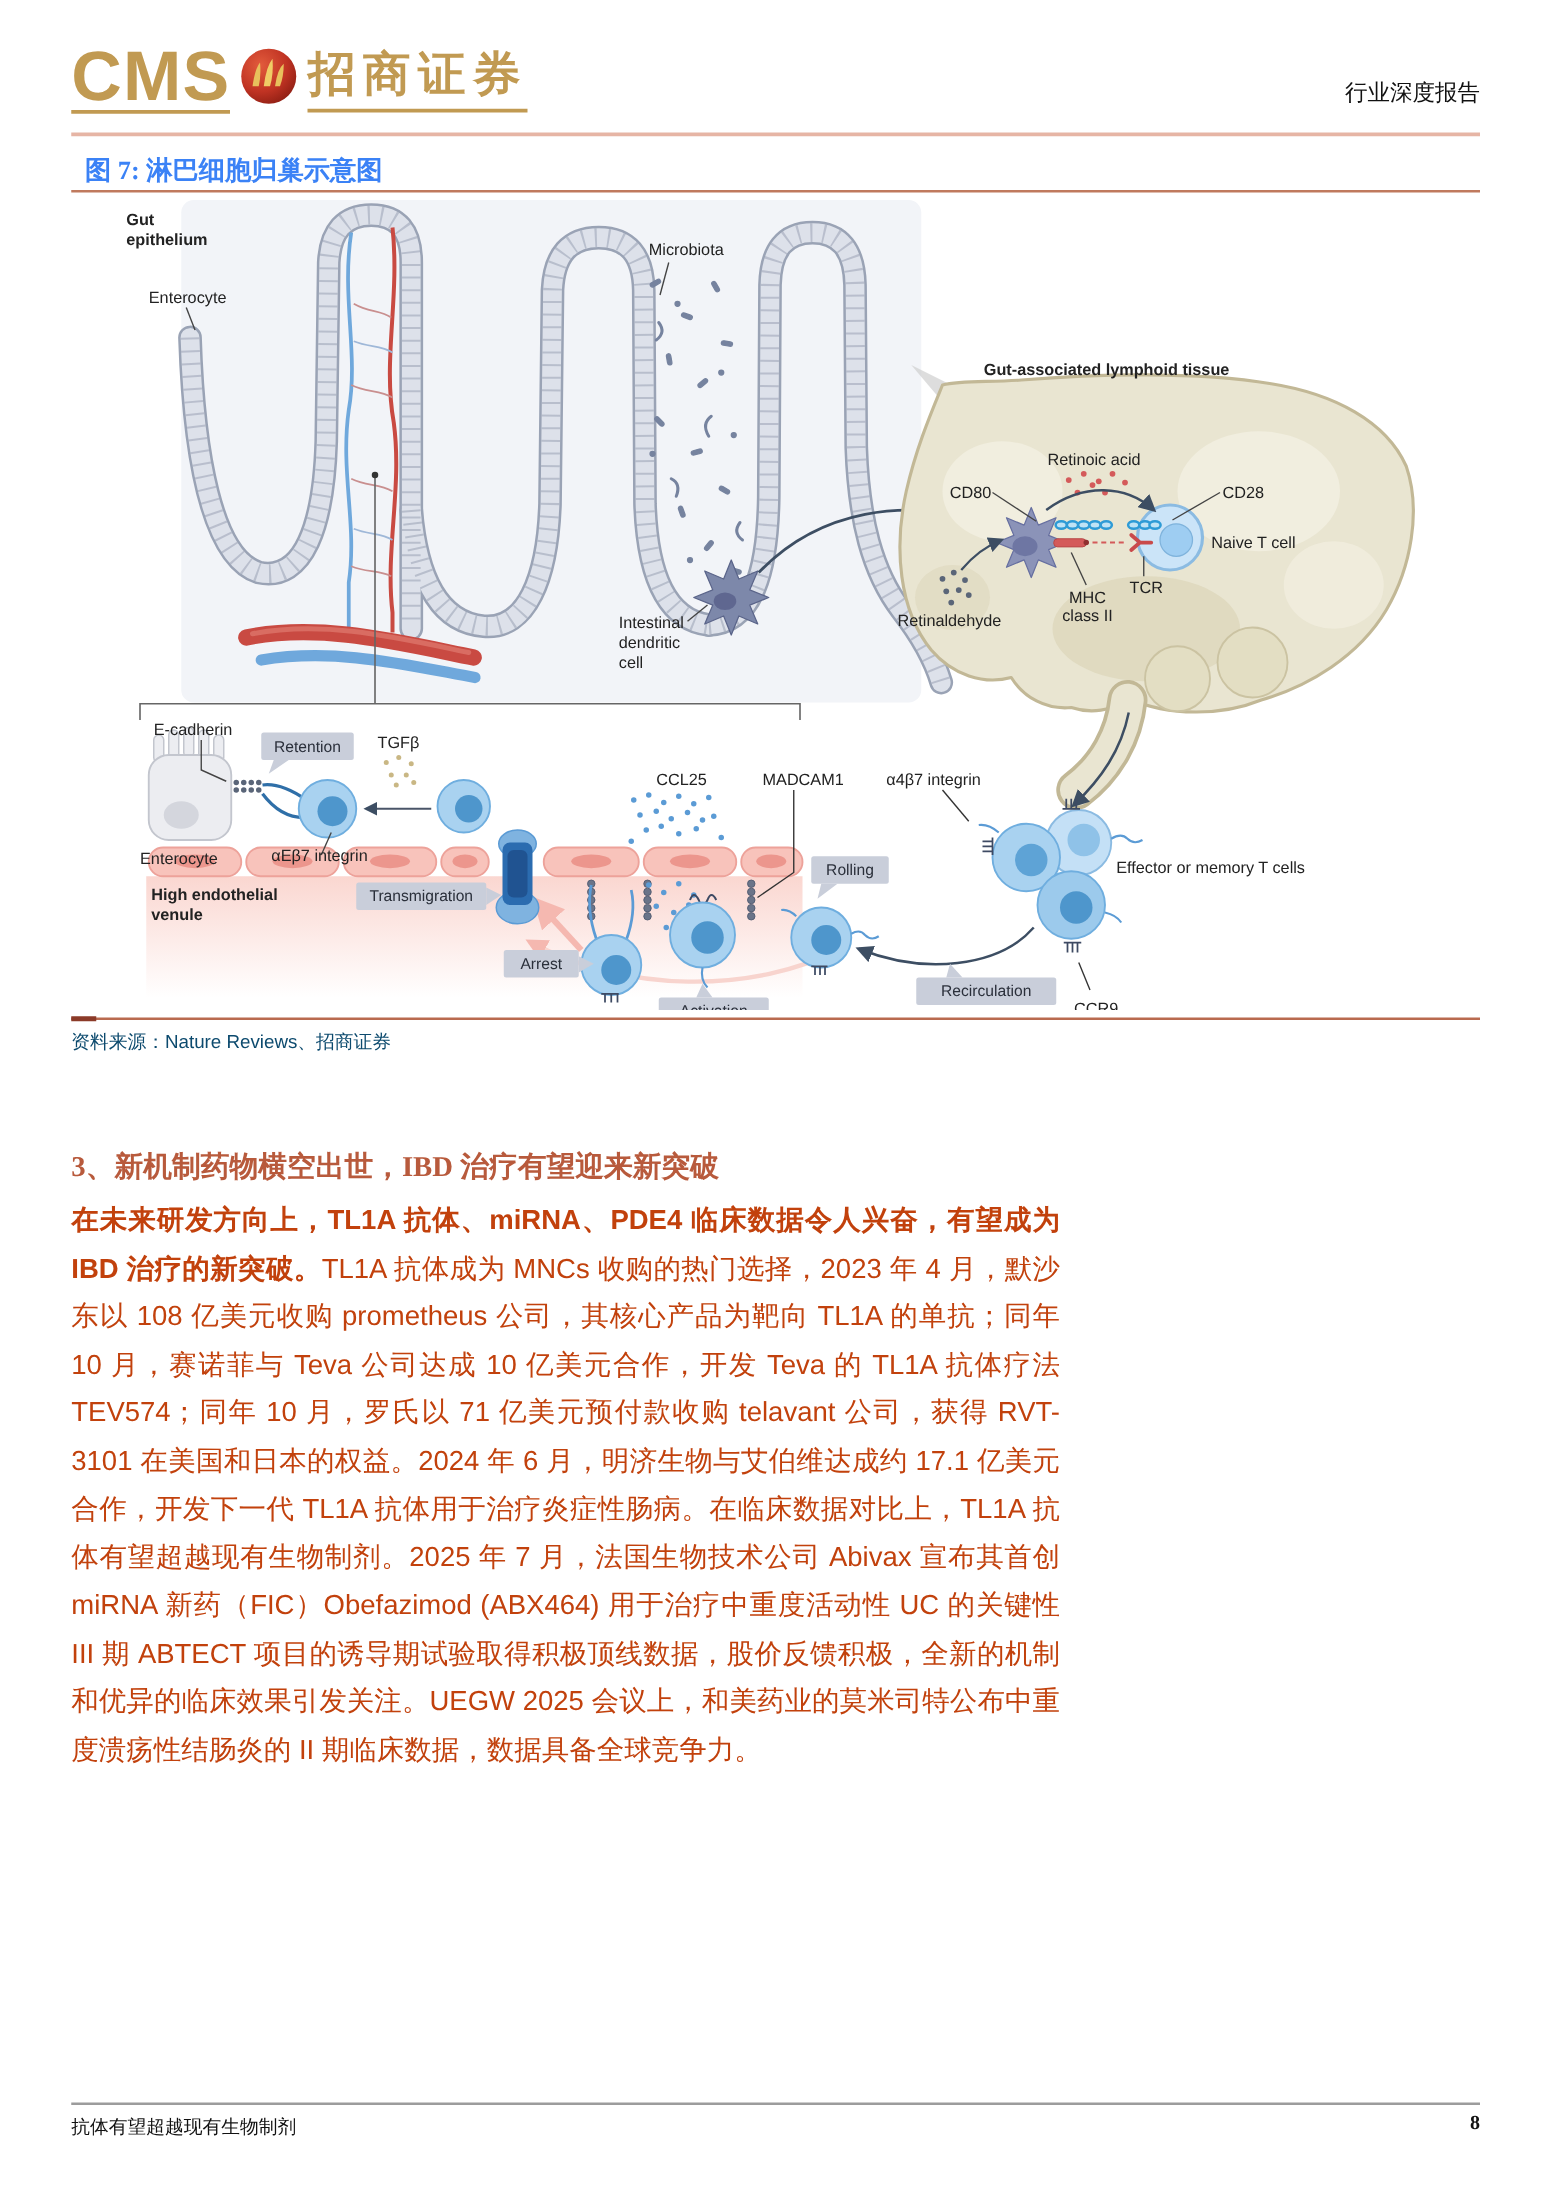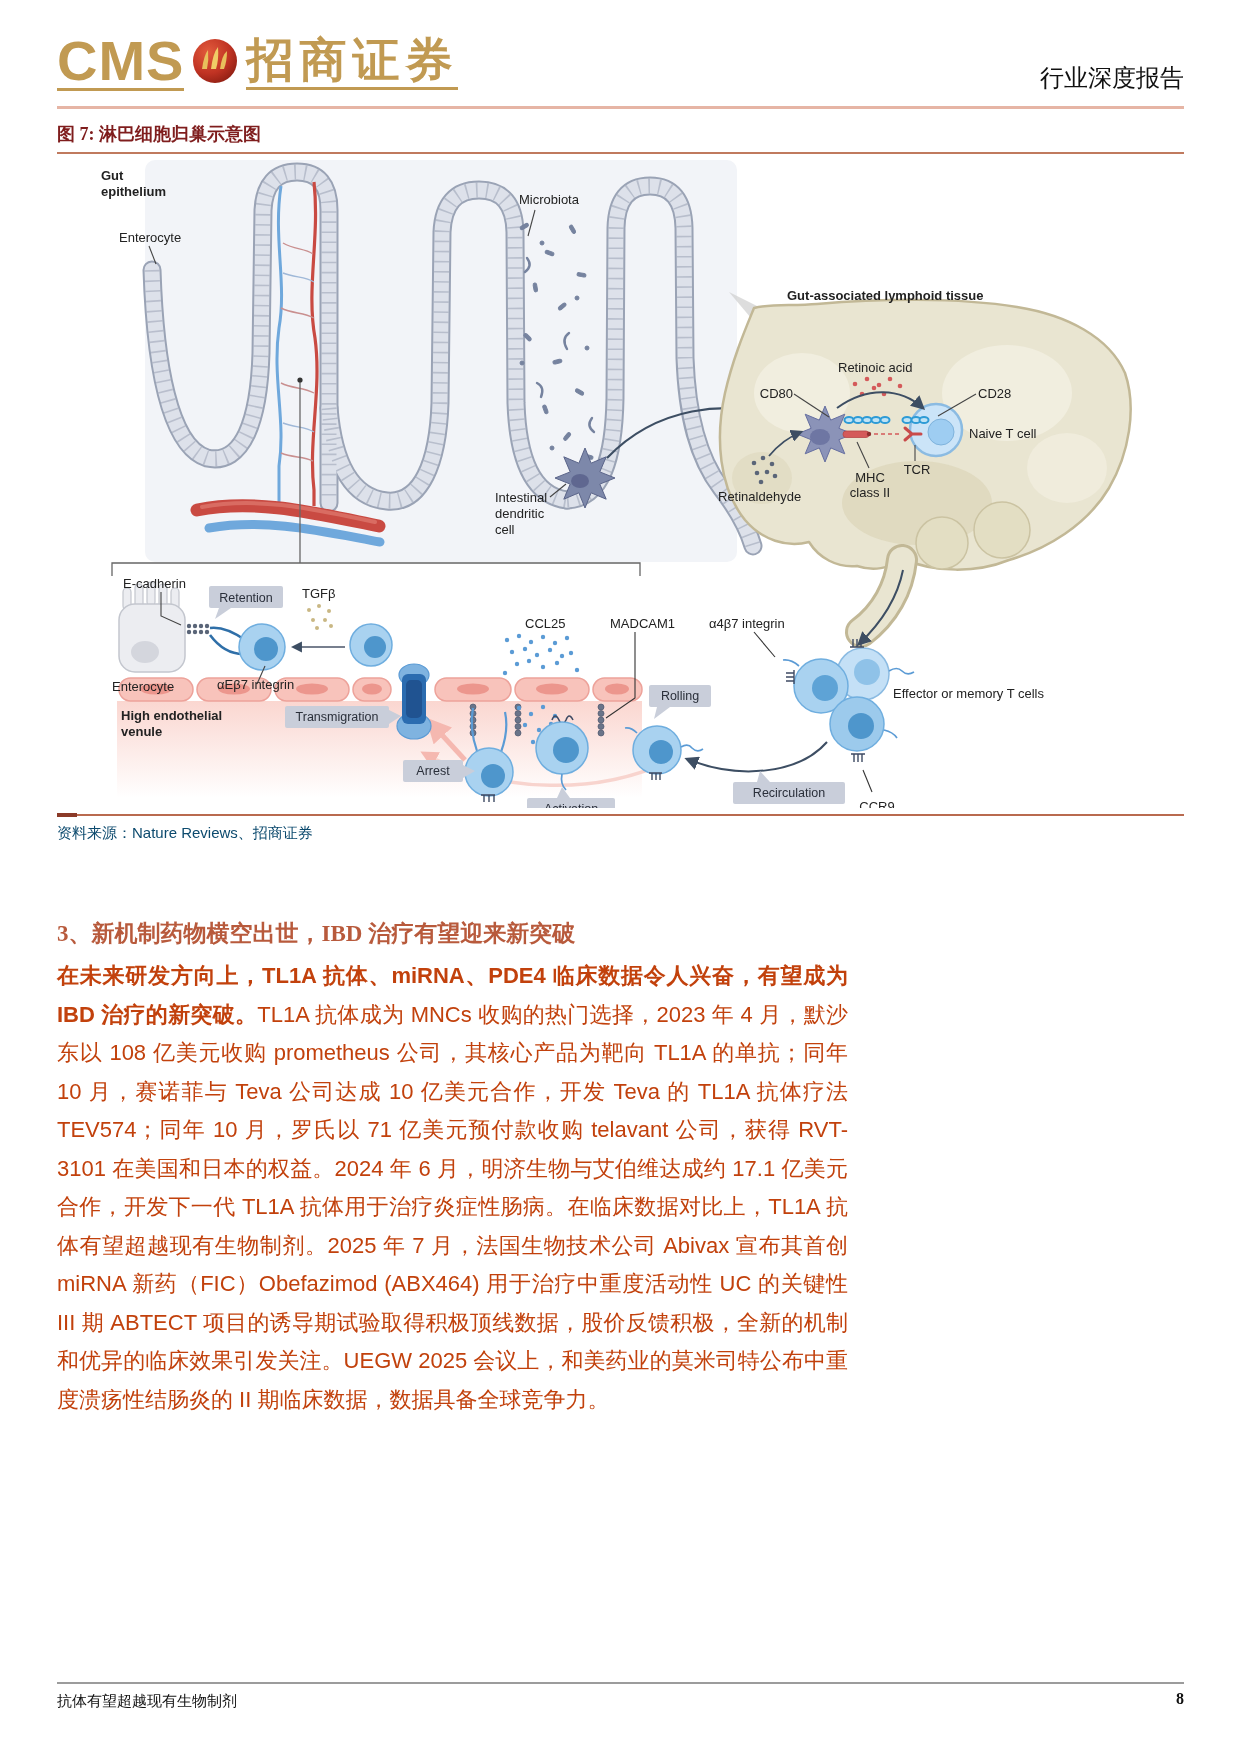--- a/index.html
+++ b/index.html
@@ -5,29 +5,29 @@
   html,body{margin:0;padding:0;background:#ffffff;}
   body{font-family:"Liberation Sans","DejaVu Sans",sans-serif;}
   .page{position:relative;width:1241px;height:1754px;background:#ffffff;overflow:hidden;}
 
   
   .header{position:absolute;left:57px;top:34px;width:1127px;height:74px;}
   .logo{position:absolute;left:0;top:4px;display:flex;align-items:flex-start;}
   .logo-cms{font-family:"Liberation Sans",sans-serif;font-weight:bold;font-size:56px;line-height:46px;
     color:#C19A52;letter-spacing:1px;border-bottom:3px solid #C19A52;padding-bottom:4px;}
   .logo-mark{width:46px;height:46px;margin:0 8px;}
-  .logo-cn{font-family:"Liberation Serif","DejaVu Serif",serif;font-weight:bold;font-size:47px;line-height:44px;
+  .logo-cn{font-family:"Liberation Serif","DejaVu Serif",serif;font-weight:bold;font-size:38px;line-height:44px;
     color:#C19A52;letter-spacing:6px;border-bottom:3px solid #C19A52;padding-bottom:5px;}
   .report-type{position:absolute;right:0;top:28px;font-family:"Liberation Serif","DejaVu Serif",serif;
-    font-size:24px;color:#111;}
+    font-size:18px;color:#111;}
   .header-rule{position:absolute;left:57px;top:106px;width:1127px;height:3px;background:#E6B5A5;}
 
   
-  .fig-title{position:absolute;left:57px;top:122px;width:1127px;
-    font-family:"Liberation Serif","DejaVu Serif",serif;font-weight:bold;font-size:18px;color:#7f1d1d;}
+  .fig-title{position:absolute;left:68px;top:122px;width:1127px;
+    font-family:"Liberation Serif","DejaVu Serif",serif;font-weight:bold;font-size:21px;color:#3b82f6;}
   .fig-title-rule{position:absolute;left:57px;top:152px;width:1127px;height:2px;background:#C07A5E;}
   .fig-svg{position:absolute;left:57px;top:158px;}
   .fig-src-rule{position:absolute;left:57px;top:814px;width:1127px;height:2px;background:#B96A4F;}
   .fig-src-rule-dark{position:absolute;left:57px;top:813px;width:20px;height:4px;background:#8B3A28;}
   .fig-source{position:absolute;left:57px;top:824px;font-size:15px;color:#0c4a6e;
     font-family:Liberation Sans, sans-serif;text-align:right;}
 
   
   .section-heading{position:absolute;left:57px;top:898px;width:900px;
     font-family:Liberation Serif, serif;font-weight:bold;font-size:23px;color:#B85A3C;margin-top:20px;}

